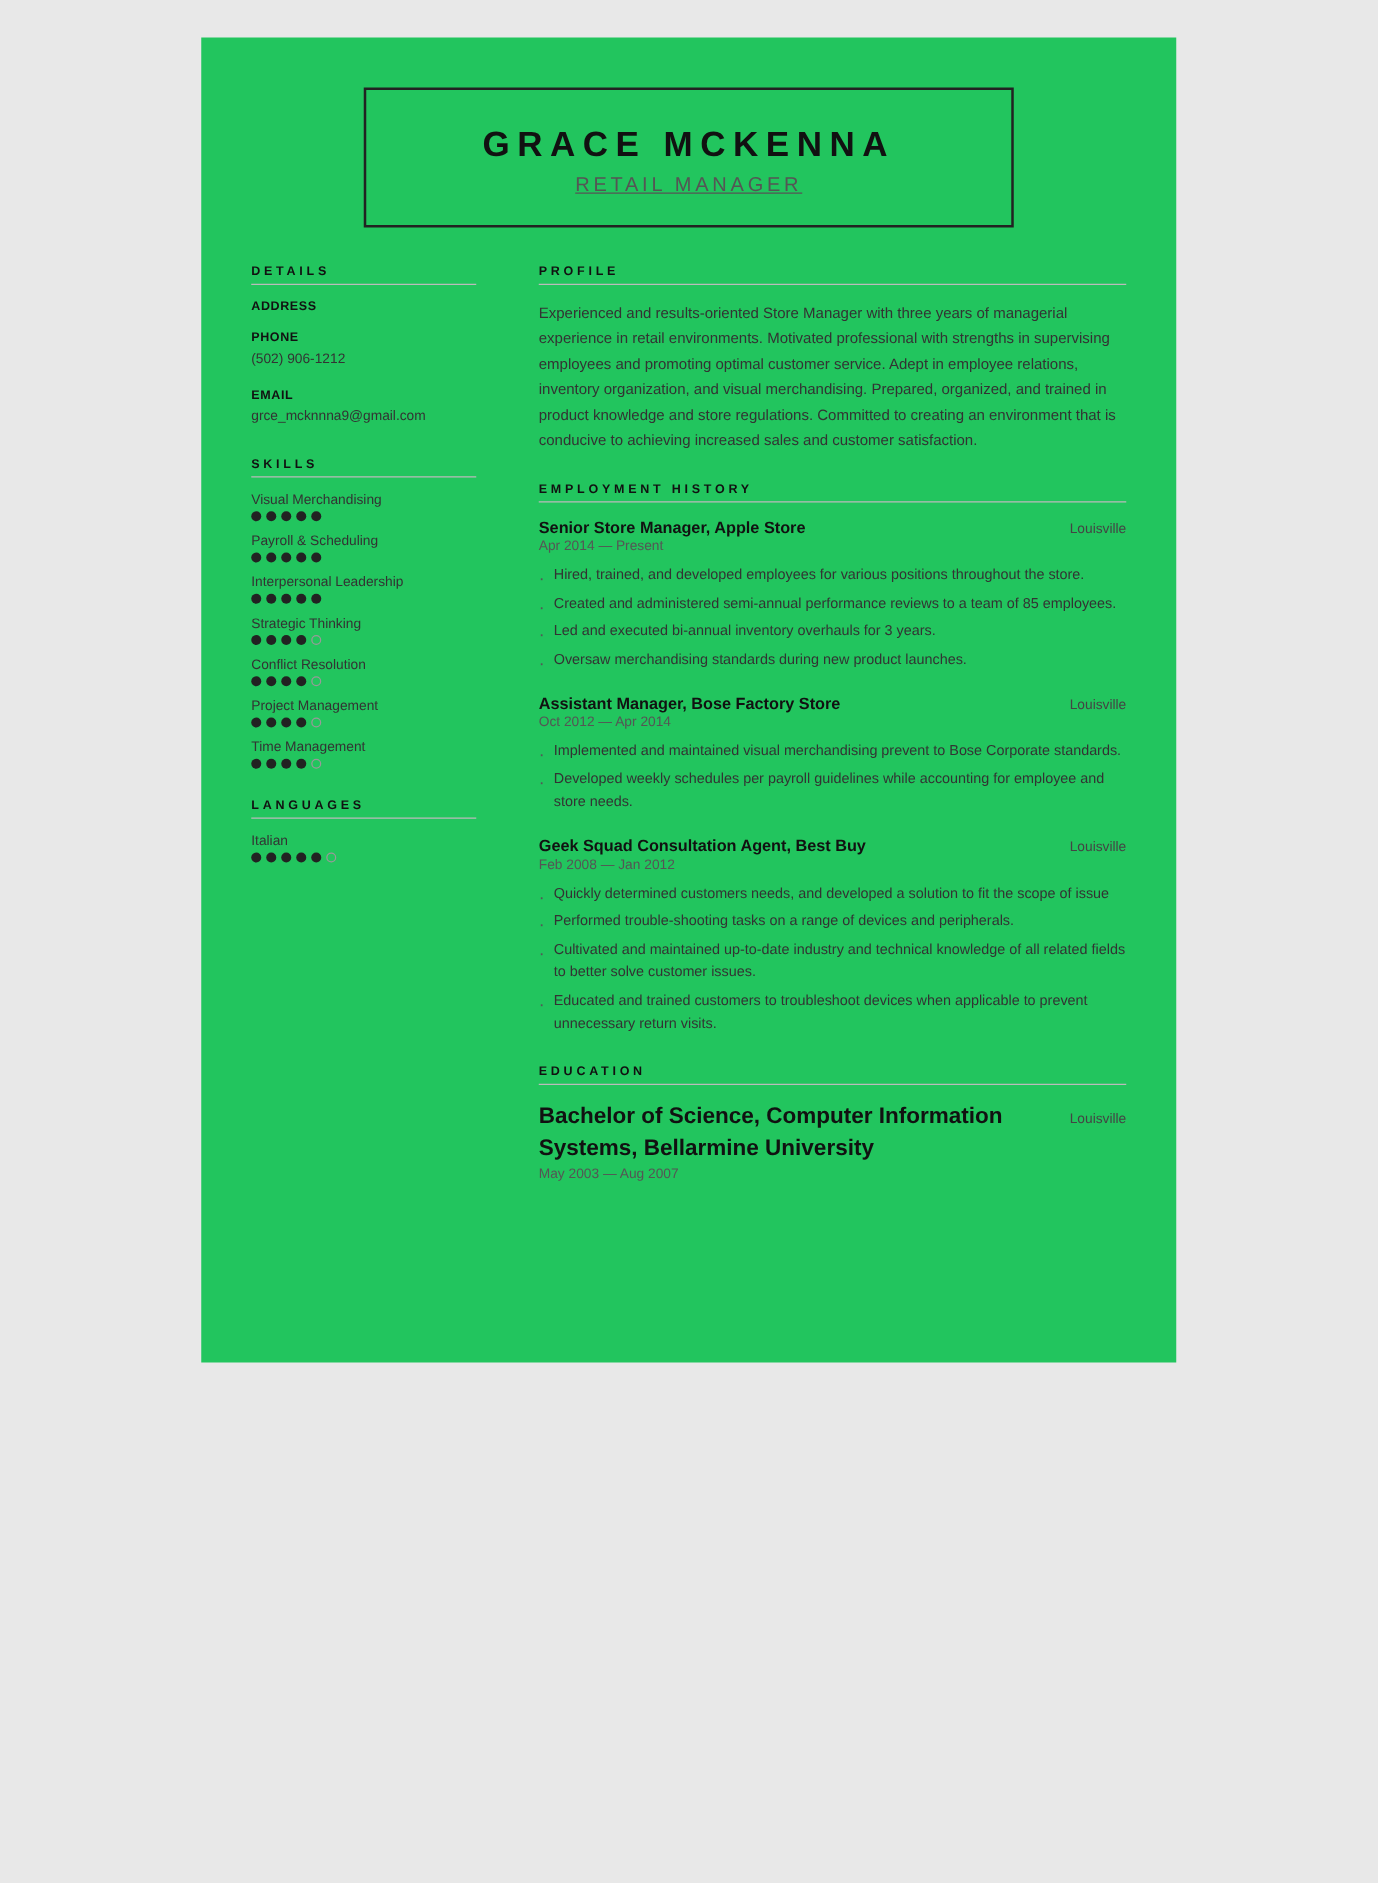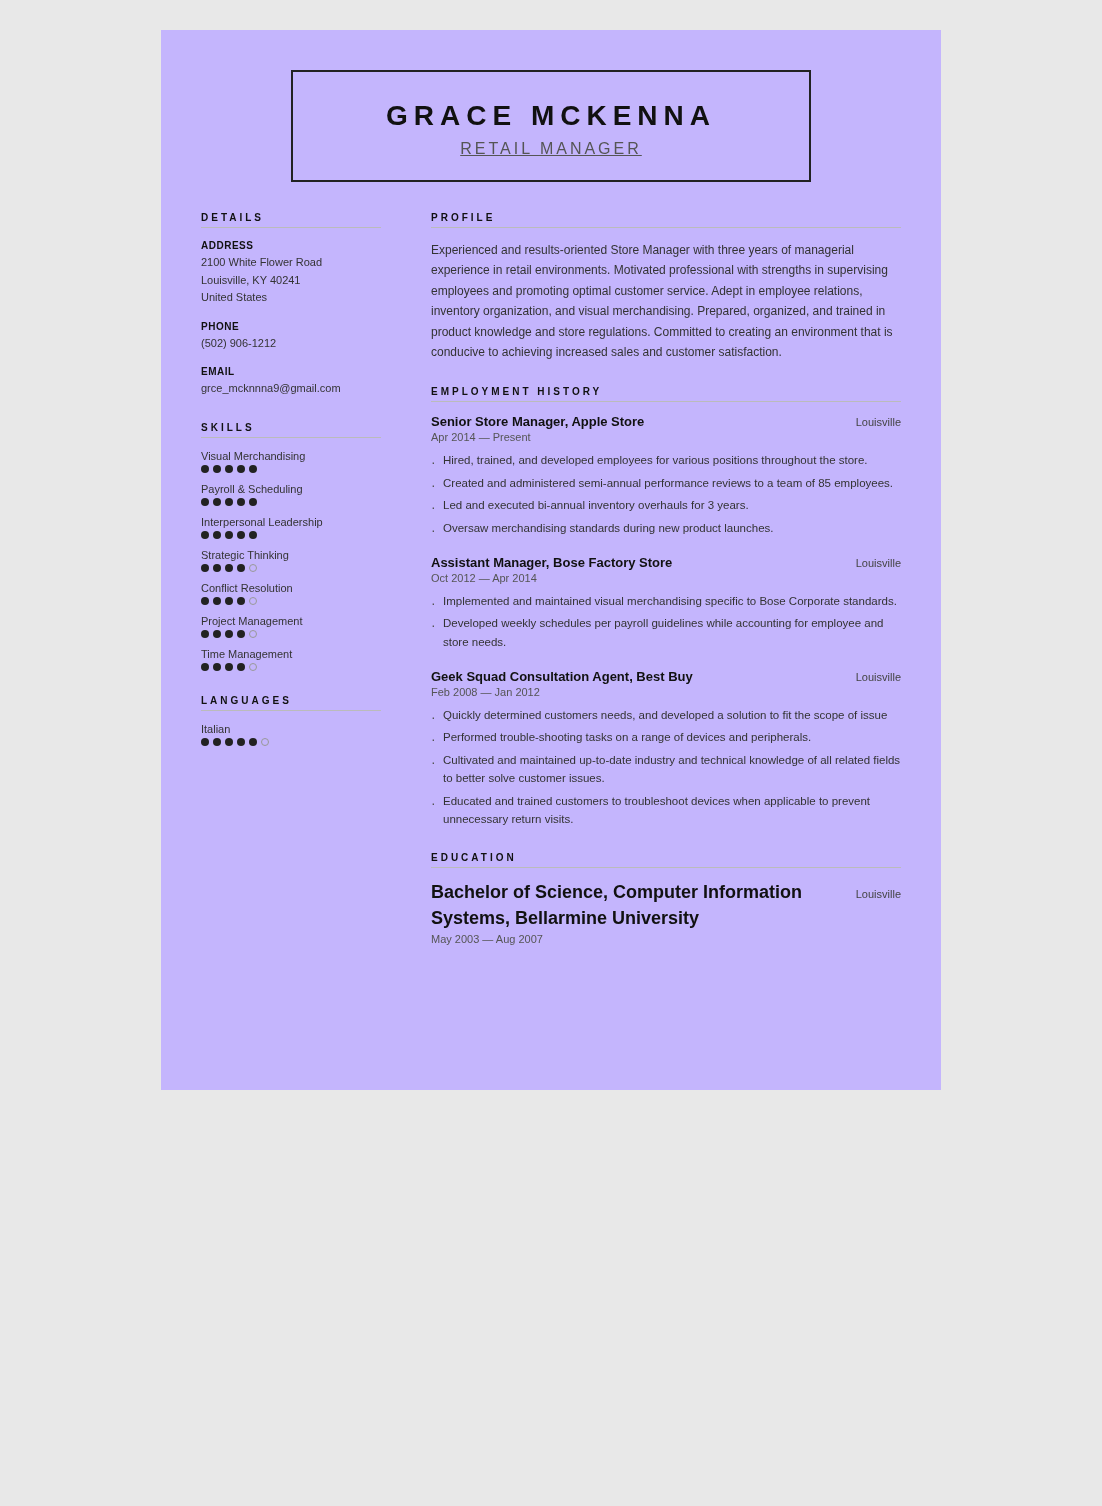--- a/index.html
+++ b/index.html
@@ -4,21 +4,21 @@
   <style>
     * { margin: 0; padding: 0; box-sizing: border-box; }
     body {
       background: #e8e8e8;
       font-family: 'Georgia', serif;
       display: flex;
       justify-content: center;
       padding: 30px 0;
     }
     .page {
-      background: #c4b5fd;
+      background: #22c55e;
       width: 780px;
       min-height: 1060px;
       padding: 0;
       position: relative;
     }
     .header-box {
       border: 2px solid #222;
       margin: 40px auto 30px;
       width: 520px;
       text-align: center;
@@ -197,23 +197,20 @@
   </div>
 
   <div class="content">
 
     <div class="left-col">
 
       <div class="section">
         <div class="section-title">DETAILS</div>
         <div class="detail-block">
           <div class="detail-label">ADDRESS</div>
-          <div class="detail-text">
-            2100 White Flower Road<br>Louisville, KY 40241<br>United States
-          </div>
         </div>
         <div class="detail-block">
           <div class="detail-label">PHONE</div>
           <div class="detail-text">(502) 906-1212</div>
         </div>
         <div class="detail-block">
           <div class="detail-label">EMAIL</div>
           <div class="detail-text">grce_mcknnna9@gmail.com</div>
         </div>
       </div>
@@ -335,21 +332,21 @@
                 <li>Oversaw merchandising standards during new product launches.</li>
               </ul>
             </div>
             <div>
               <div class="job-header">
                 <div class="job-title">Assistant Manager, Bose Factory Store</div>
                 <div class="job-location">Louisville</div>
               </div>
               <div class="job-date">Oct 2012 — Apr 2014</div>
               <ul class="job-bullets">
-                <li>Implemented and maintained visual merchandising specific to Bose Corporate standards.</li>
+                <li>Implemented and maintained visual merchandising prevent to Bose Corporate standards.</li>
                 <li>Developed weekly schedules per payroll guidelines while accounting for employee and store needs.</li>
               </ul>
             </div>
             <div>
               <div class="job-header">
                 <div class="job-title">Geek Squad Consultation Agent, Best Buy</div>
                 <div class="job-location">Louisville</div>
               </div>
               <div class="job-date">Feb 2008 — Jan 2012</div>
               <ul class="job-bullets">

